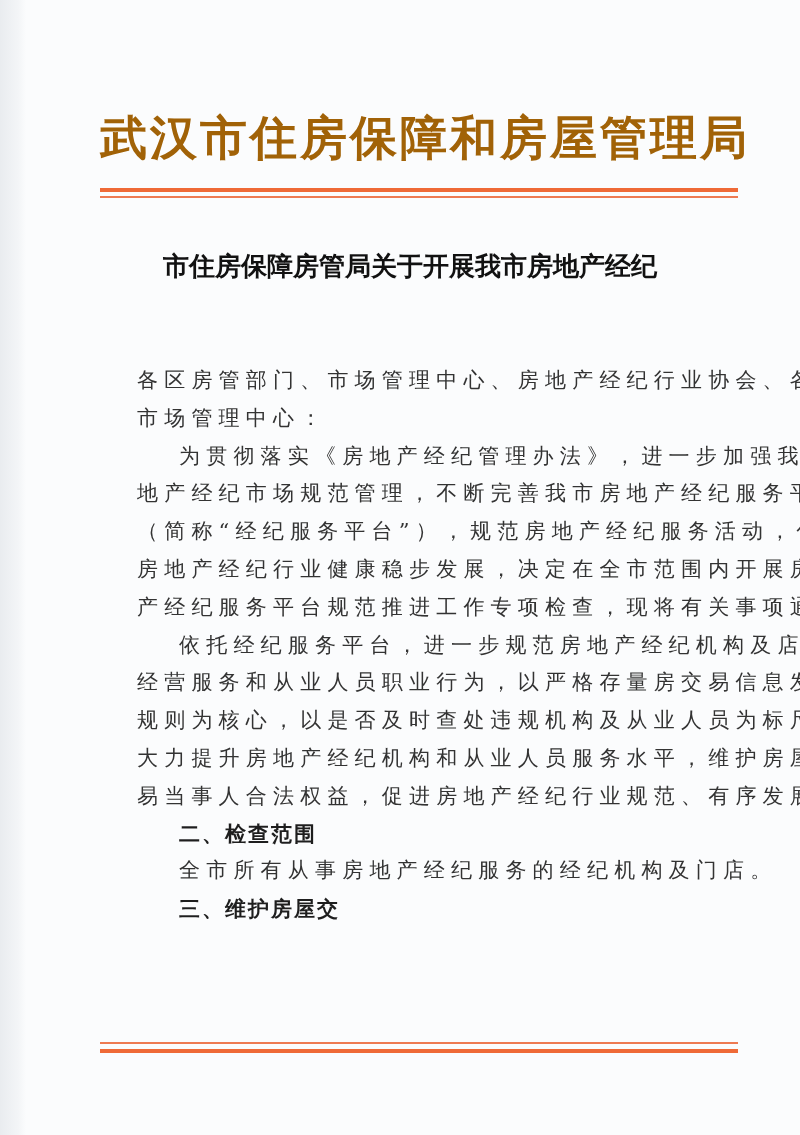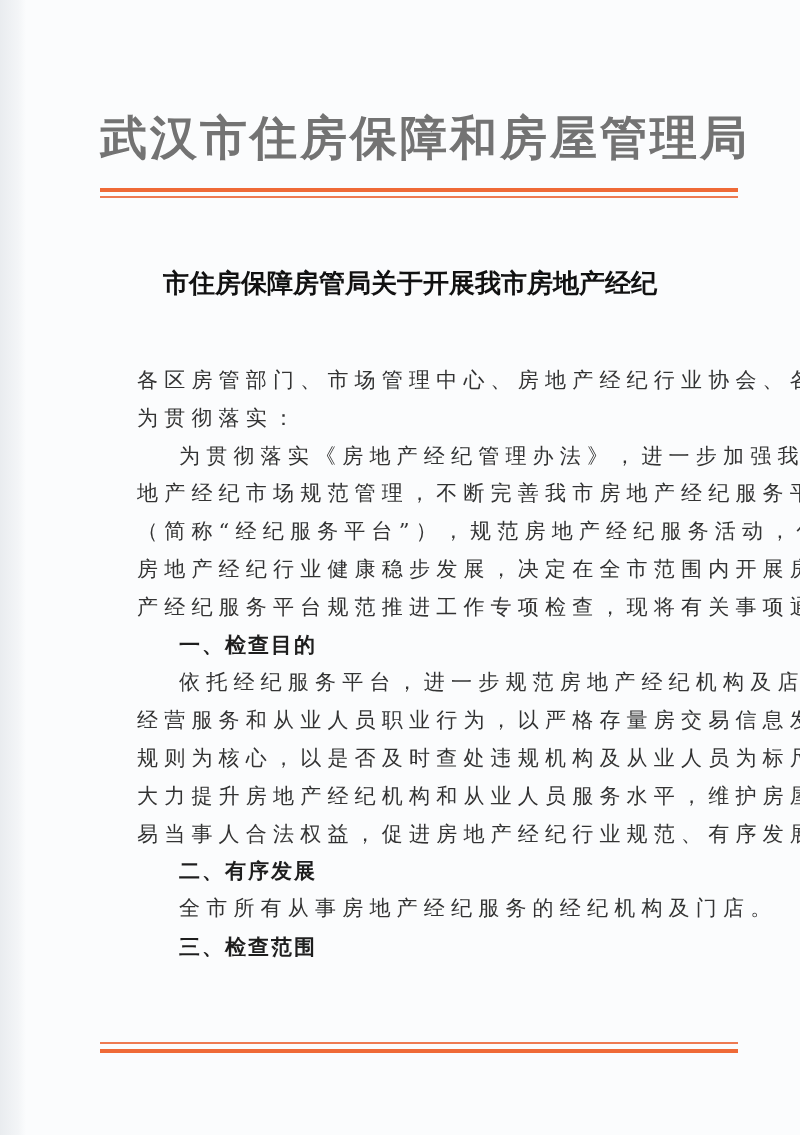--- a/index.html
+++ b/index.html
@@ -27,21 +27,21 @@
     position: absolute;
     left: 100px;
     top: 106px;
     width: 640px;
     text-align: center;
     font-family: "DejaVu Serif", "Liberation Serif", serif;
     font-weight: bold;
     font-size: 47px;
     letter-spacing: 3px;
     line-height: 64px;
-    color: #737373;
+    color: #a16207;
     white-space: nowrap;
   }
   .rule-thick {
     position: absolute;
     left: 100px;
     width: 638px;
     height: 4px;
     background: #ef6a37;
   }
   .rule-thin {
@@ -56,21 +56,20 @@
     left: 100px;
     top: 247px;
     width: 620px;
     text-align: center;
     font-family: "DejaVu Serif", "Liberation Serif", serif;
     font-weight: bold;
     font-size: 26px;
     line-height: 38px;
     color: #111;
     letter-spacing: 0px;
-    margin-top: 17px;
   }
   .doc-title div {
     white-space: nowrap;
   }
   .body {
     position: absolute;
     left: 137px;
     top: 362px;
     width: 570px;
     font-size: 21px;
@@ -102,42 +101,41 @@
 <div class="rule-thick" style="top:188px;"></div>
 <div class="rule-thin" style="top:196px;"></div>
 
 <div class="doc-title">
   <div>市住房保障房管局关于开展我市房地产经纪</div>
 </div>
 
 <div class="body">
   <p>
     <span class="line">各区房管部门、市场管理中心、房地产经纪行业协会、各房</span>
-    <span class="line">为贯彻落实：</span>
+    <span class="line">市场管理中心：</span>
   </p>
 
   <p>
     <span class="line" style="padding-left:42px;">为贯彻落实《房地产经纪管理办法》，进一步加强我市房</span>
     <span class="line">地产经纪市场规范管理，不断完善我市房地产经纪服务平台</span>
     <span class="line">（简称“经纪服务平台”），规范房地产经纪服务活动，促进</span>
     <span class="line">房地产经纪行业健康稳步发展，决定在全市范围内开展房地</span>
     <span class="line">产经纪服务平台规范推进工作专项检查，现将有关事项通知</span>
   </p>
 
-  <p class="heading">一、检查目的</p>
   <p>
     <span class="line" style="padding-left:42px;">依托经纪服务平台，进一步规范房地产经纪机构及店面</span>
     <span class="line">经营服务和从业人员职业行为，以严格存量房交易信息发布</span>
     <span class="line">规则为核心，以是否及时查处违规机构及从业人员为标尺，</span>
     <span class="line">大力提升房地产经纪机构和从业人员服务水平，维护房屋交</span>
     <span class="line">易当事人合法权益，促进房地产经纪行业规范、有序发展。</span>
   </p>
 
-  <p class="heading">二、有序发展</p>
+  <p class="heading">二、检查范围</p>
   <p>
     <span class="line" style="padding-left:42px;font-family:Liberation Mono, monospace;">全市所有从事房地产经纪服务的经纪机构及门店。</span>
   </p>
 
-  <p class="heading">三、检查范围</p>
+  <p class="heading">三、维护房屋交</p>
 </div>
 
 <div class="rule-thin" style="top:1042px;"></div>
 <div class="rule-thick" style="top:1049px;"></div>
 
 </body></html>

